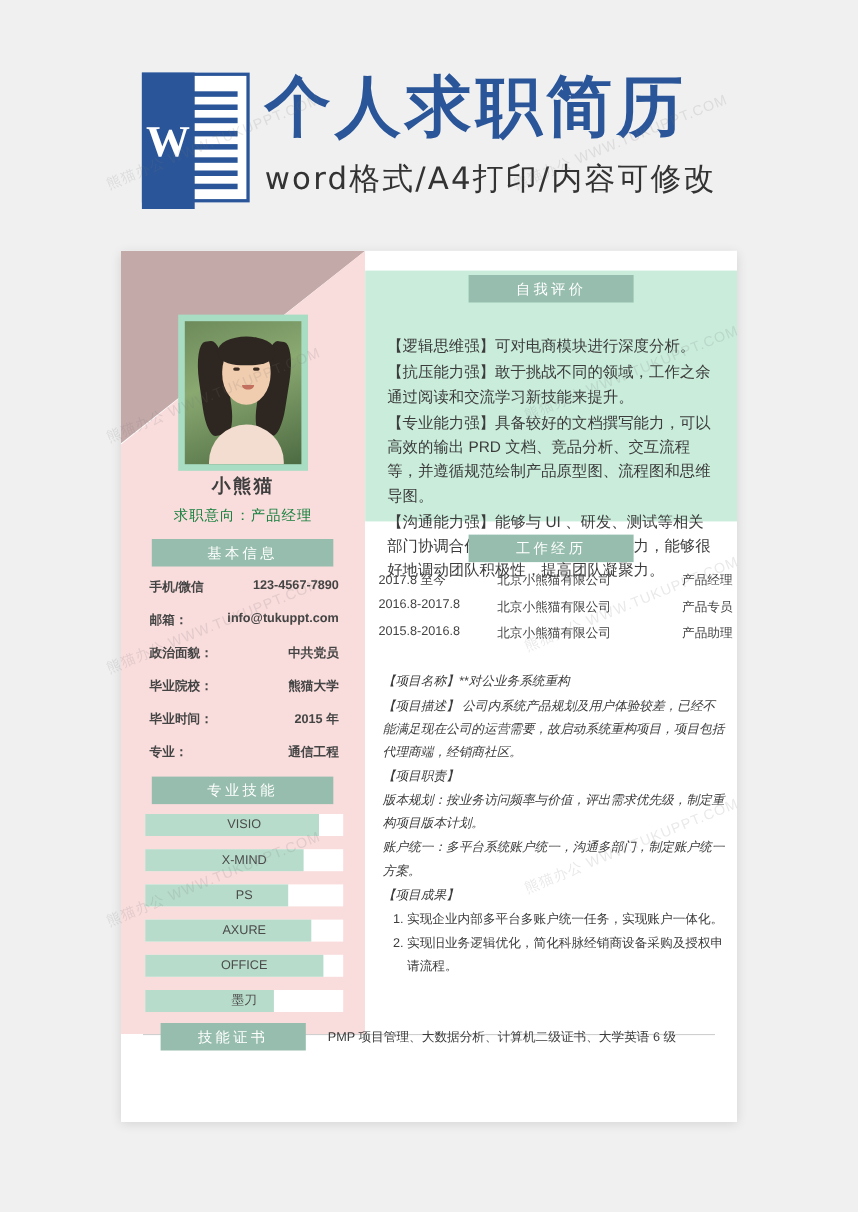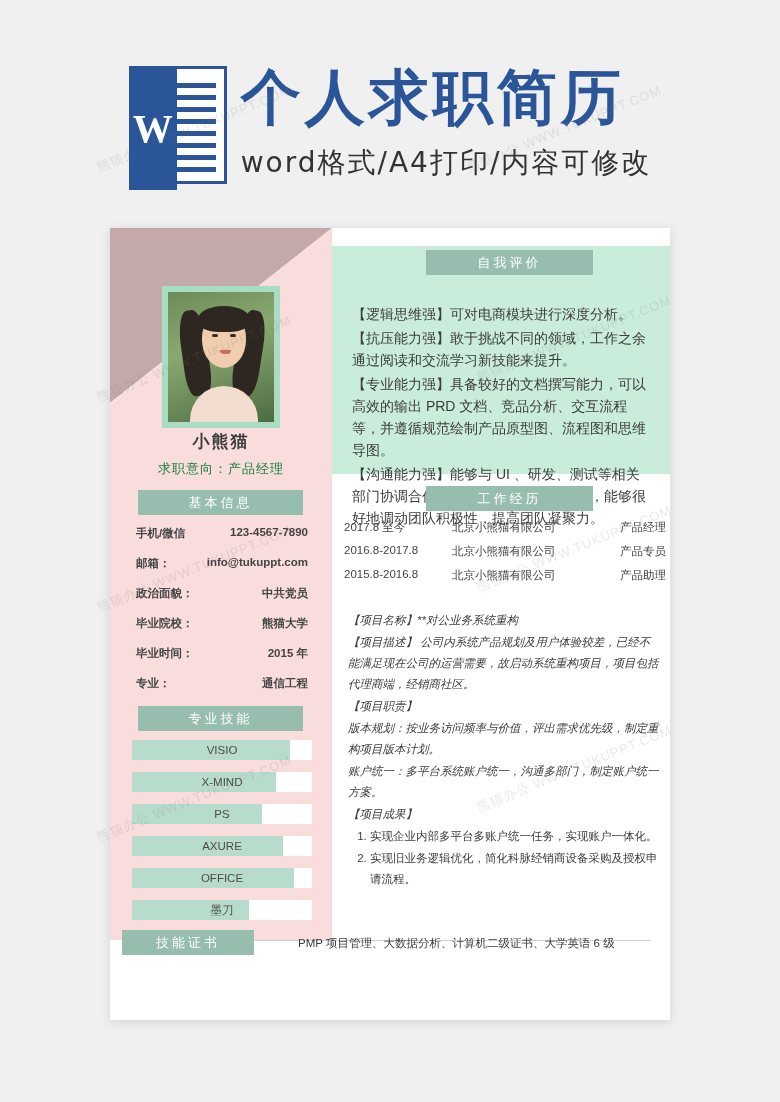--- a/index.html
+++ b/index.html
@@ -165,21 +165,21 @@
   .skills { position: absolute; left: 22px; top: 512px; width: 180px; }
   .skill { position: relative; height: 20px; margin-bottom: 12px; background: #ffffff; }
   .skill .fill { position: absolute; left: 0; top: 0; height: 20px; background: #b7dccb; }
   .skill .lbl {
     position: absolute; left: 0; top: 0; width: 180px; height: 20px;
     line-height: 20px; text-align: center; font-size: 11.5px; color: #4b4b4b;
   }
 
   
   .right-col { position: absolute; left: 222px; top: 0; width: 338px; height: 792px; }
-  .rbar { position: absolute; width: 167px; }
+  .rbar { position: absolute; width: 150px; }
   .green-block {
     position: absolute; left: 0; top: 18px;
     width: 338px; height: 228px;
     background: #c9ecdb;
   }
   .eval-text {
     position: absolute; left: 20px; top: 75px;
     width: 300px; font-size: 14px; color: #3c3c3c; line-height: 22px;
   }
   .eval-text p { margin-bottom: 2px; }
@@ -199,21 +199,21 @@
   }
   .proj-text p { margin-bottom: 1px; font-style: italic; }
   .proj-text ol { margin: 0 0 0 22px; }
   .proj-text li { margin-bottom: 1px; }
 
   
   .cert-line {
     position: absolute; left: 20px; top: 712px;
     width: 520px; height: 1px; background: #cfcfcf;
   }
-  .cert-bar { position: absolute; left: 12px; top: 702px; width: 132px; }
+  .cert-bar { position: absolute; left: 36px; top: 702px; width: 132px; }
   .cert-text {
     position: absolute; left: 188px; top: 705px; width: 350px;
     font-size: 11.5px; color: #3c3c3c; line-height: 20px;
   }
 
   
   .wm {
     position: absolute;
     color: rgba(120,120,120,0.16);
     font-size: 13px;

